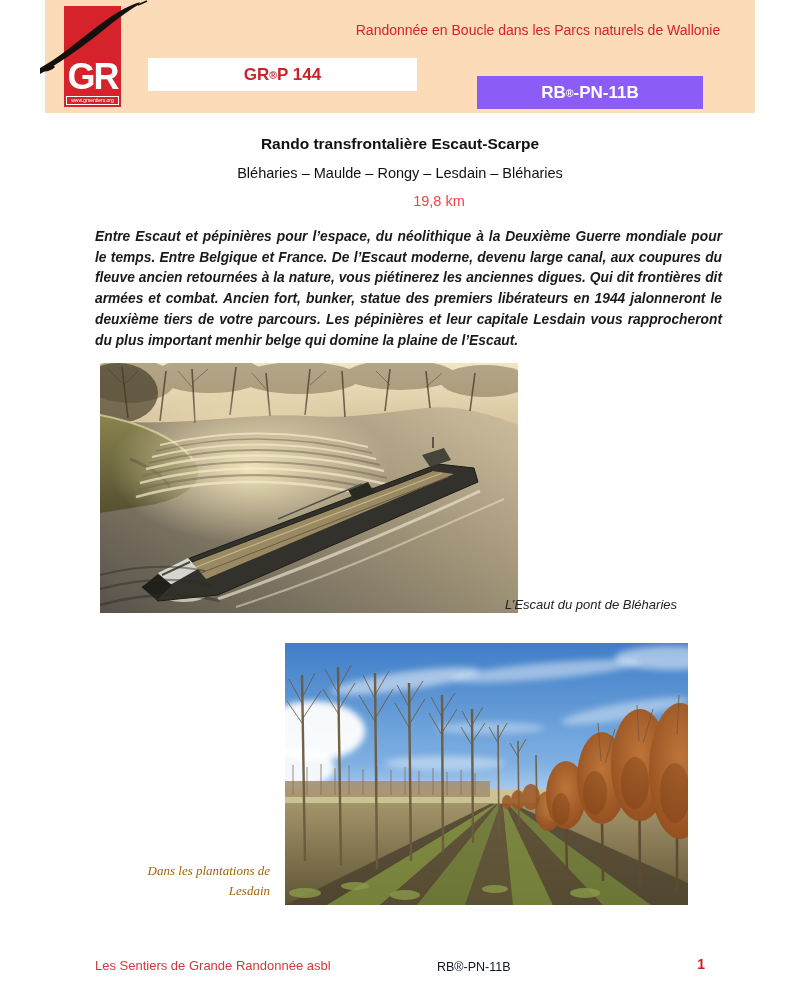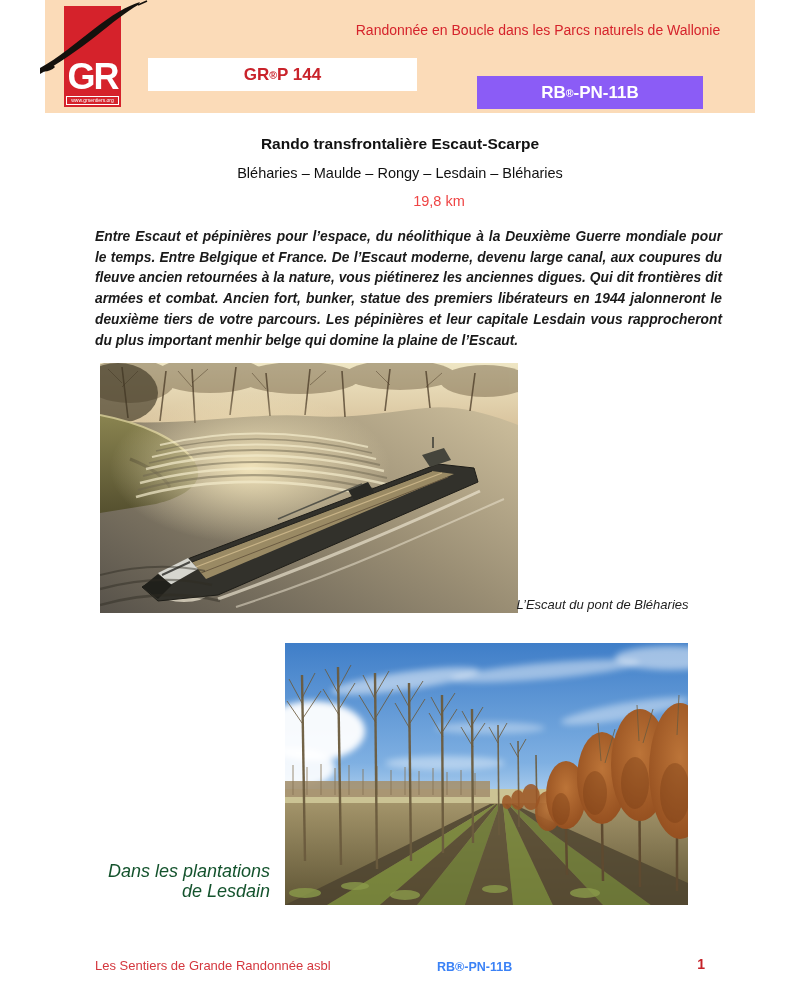--- a/index.html
+++ b/index.html
@@ -28,27 +28,27 @@
   .doc-distance{left:0;top:193px;width:800px;text-align:center;font-size:14.5px;color:#ef4444;padding-left:39px;}
 
   
   .intro{left:95px;top:227px;width:627px;font-style:italic;font-size:13.8px;
          line-height:20.7px;text-align:justify;color:#1a1a1a;font-weight:bold;}
 
   
   .photo1{left:100px;top:363px;width:418px;height:250px;}
   .photo2{left:285px;top:643px;width:403px;height:262px;}
   .photo1 svg,.photo2 svg{display:block;width:100%;height:100%;}
-  .cap1{left:505px;top:597px;width:195px;text-align:center;font-style:italic;font-size:13px;color:#222;}
-  .cap2{left:105px;top:861px;width:165px;text-align:right;font-style:italic;font-size:18px;
-        line-height:20px;color:#14532d;}
+  .cap1{left:505px;top:597px;width:195px;text-align:left;font-style:italic;font-size:13px;color:#222;}
+  .cap2{left:105px;top:861px;width:165px;text-align:right;font-style:italic;font-size:13px;
+        line-height:20px;color:#a16207;font-family:Liberation Serif, serif;}
 
   
   .f-left{left:95px;top:958px;font-size:13px;color:#D4373E;}
-  .f-center{left:437px;top:960px;font-weight:bold;font-size:12.5px;color:#3b82f6;}
+  .f-center{left:437px;top:960px;font-weight:normal;font-size:12.5px;color:#0f172a;}
   .f-page{left:680px;top:956px;width:25px;text-align:right;font-weight:bold;font-size:14px;color:#C52228;}
 </style>
 </head>
 <body>
 
 <div class="page">
 
   <div class="abs band">
     <div class="abs tagline" style="left:290px;margin-left:19px;">Randonnée en Boucle dans les Parcs naturels de Wallonie</div>
   </div>

